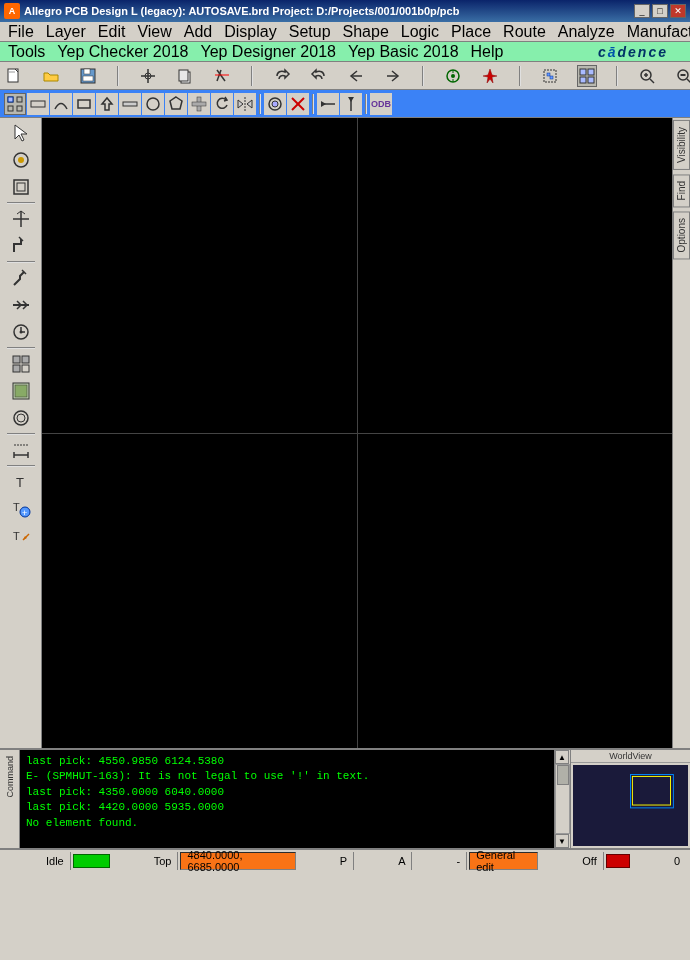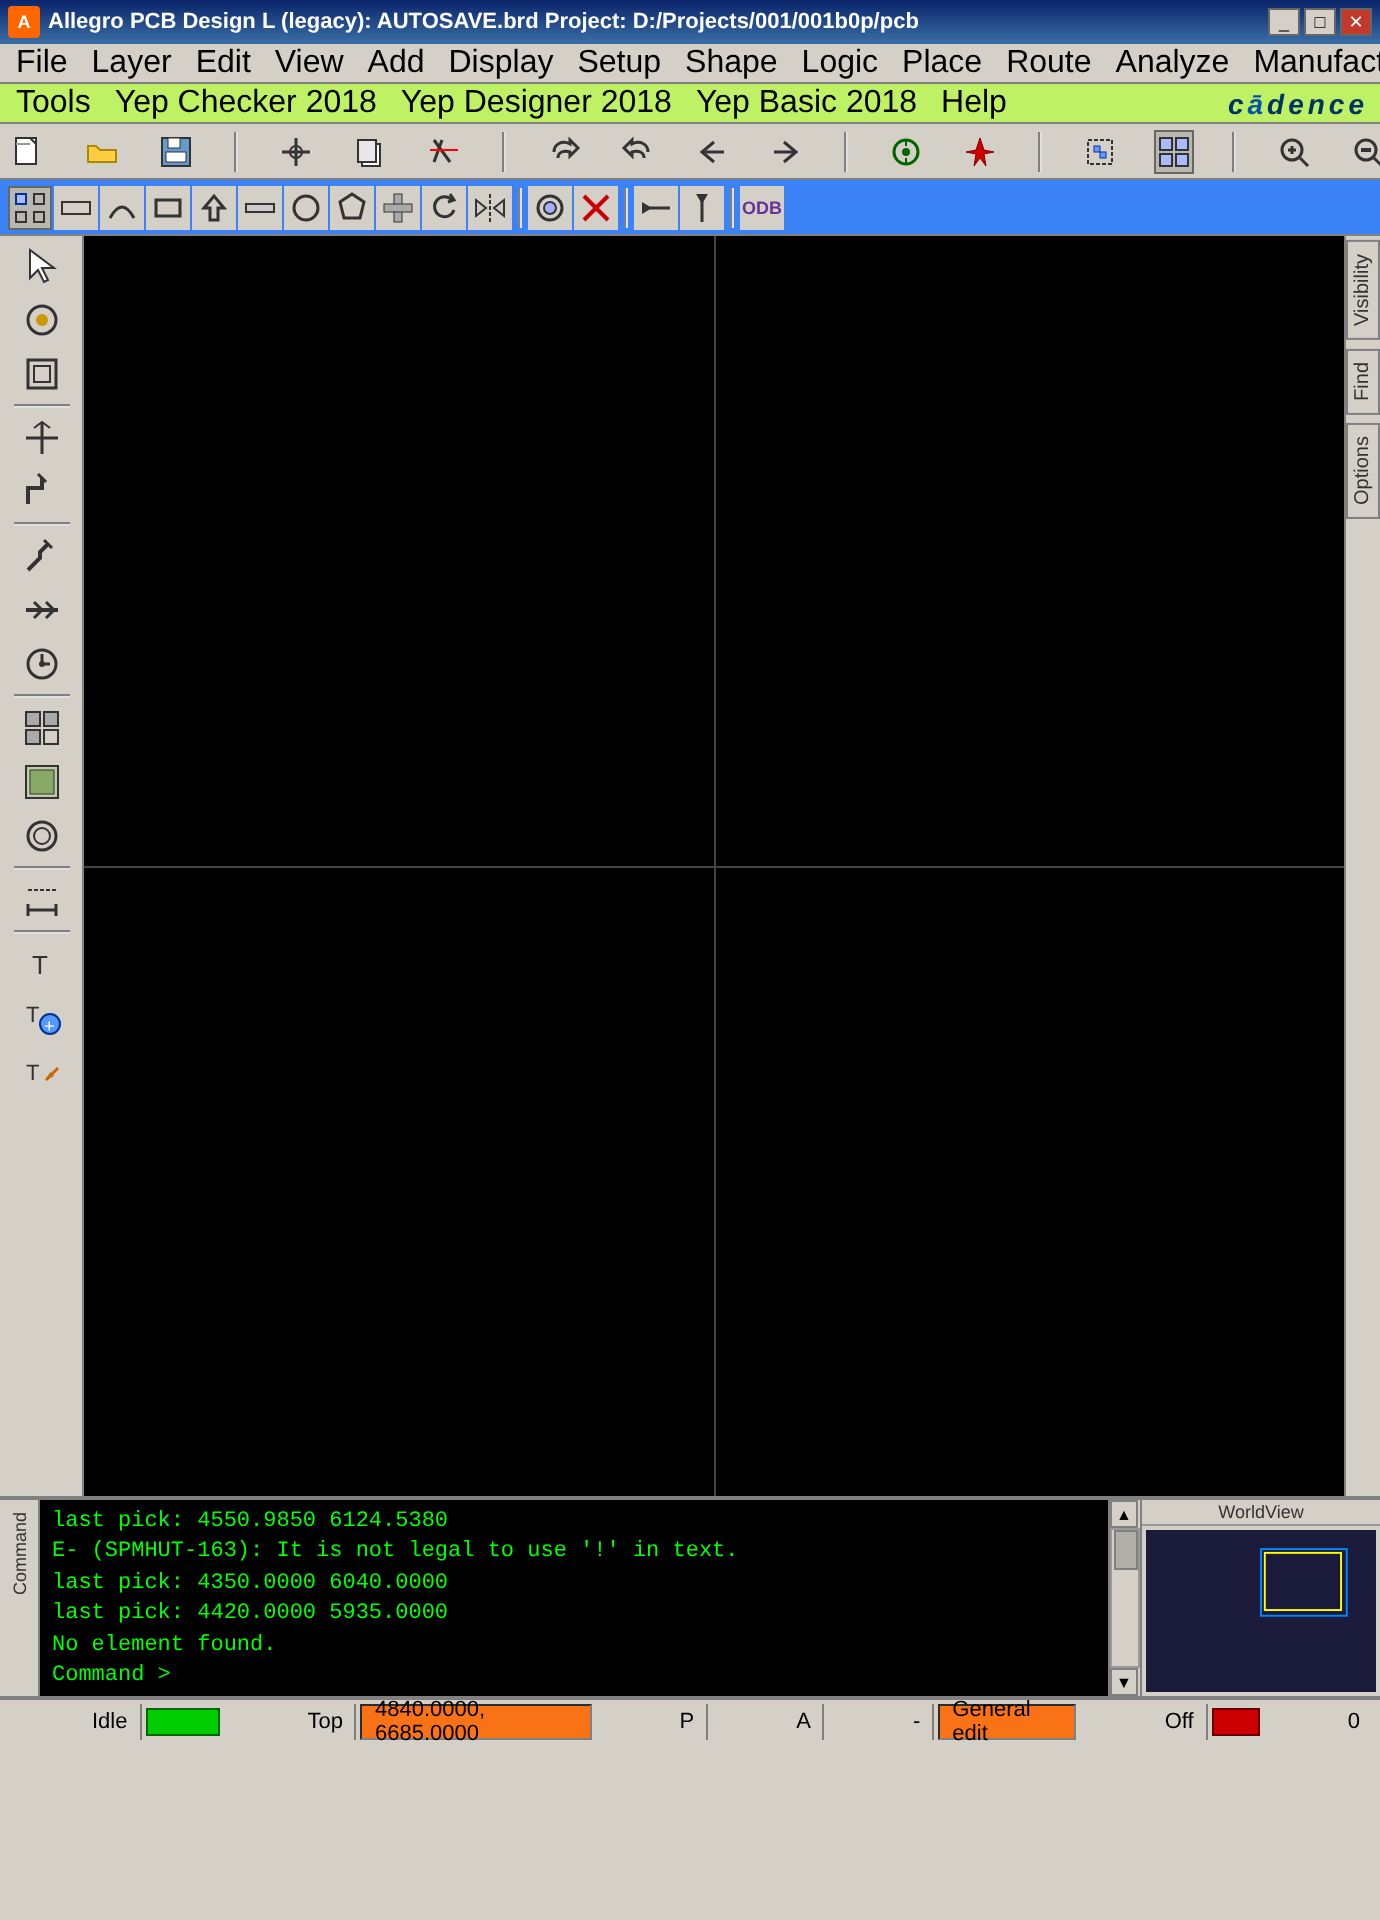--- a/index.html
+++ b/index.html
@@ -78,31 +78,31 @@
       cursor: pointer;
       font-size: 16px;
       color: black;
       height: 19px;
       display: flex;
       align-items: center;
     }
 
     
     #menu-bar2 {
-      background: #bef264;
+      background: #86efac;
       height: 20px;
       display: flex;
       align-items: center;
       border-bottom: 1px solid #808080;
       padding: 0 2px;
       gap: 0;
     }
     #cadence-logo {
       margin-left: auto;
-      margin-right: 4px;
+      margin-right: 20px;
       font-size: 14px;
       font-weight: bold;
       color: #003366;
       font-style: italic;
       letter-spacing: 1px;
     }
     #cadence-logo span {
       color: #0066cc;
     }
 
@@ -769,21 +769,20 @@
 <div id="console-area">
   <div id="console-left">
     <span class="console-label">Command</span>
   </div>
   <div id="console-text">
     <div>last pick:  4550.9850 6124.5380</div>
     <div>E- (SPMHUT-163): It is not legal to use '!' in text.</div>
     <div>last pick:  4350.0000 6040.0000</div>
     <div>last pick:  4420.0000 5935.0000</div>
     <div>No element found.</div>
-    <div>Command &gt;</div>
   </div>
   <div id="console-scroll">
     <div class="scroll-btn">▲</div>
     <div class="scroll-track">
       <div class="scroll-thumb"></div>
     </div>
     <div class="scroll-btn">▼</div>
   </div>
 
   <div id="minimap-panel" style="position:relative; width:120px; background:#d4d0c8; border-left:1px solid #808080; display:flex; ">

